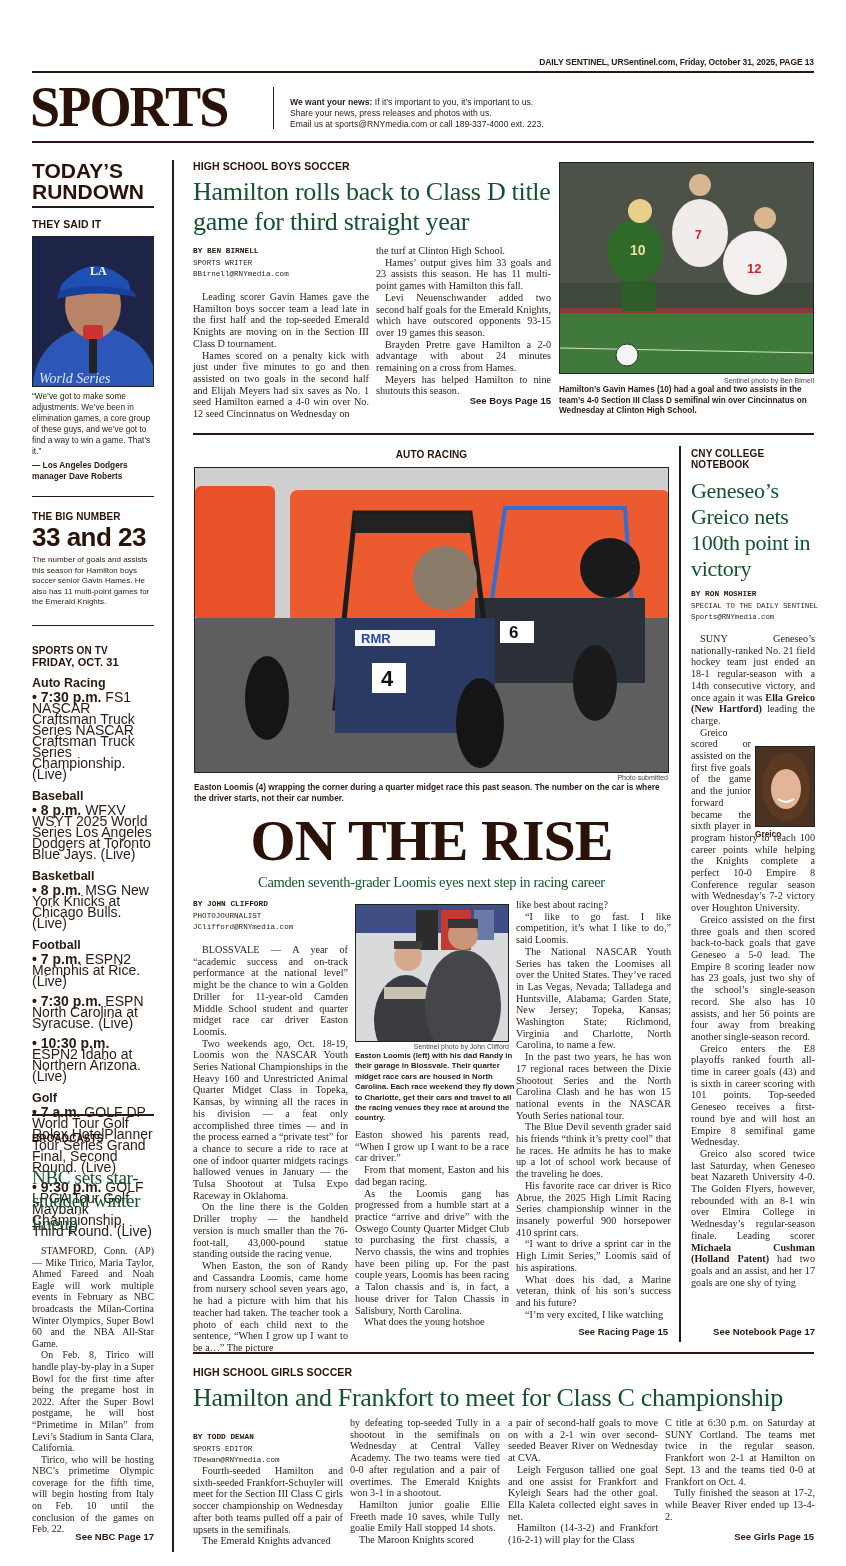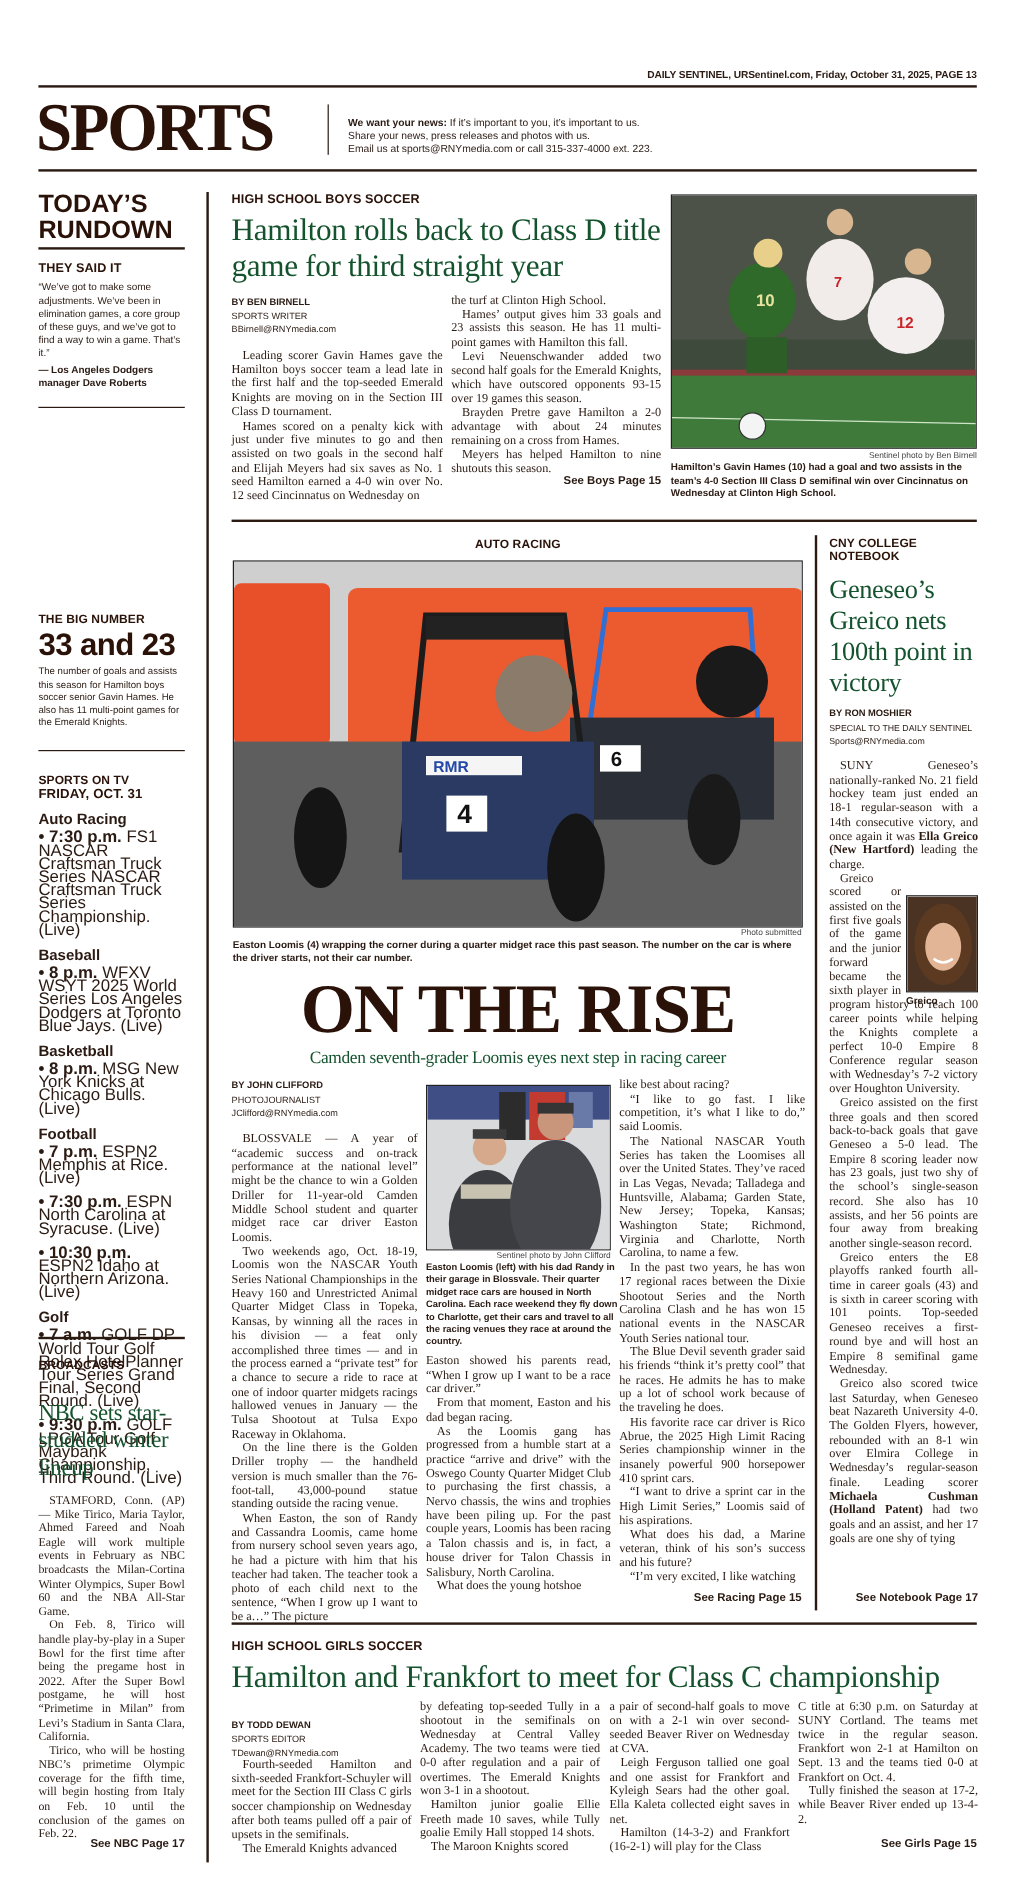--- a/index.html
+++ b/index.html
@@ -7,21 +7,21 @@
 .abs{position:absolute}
 .sans{font-family:"Liberation Sans",sans-serif}
 .folio{right:32px;top:57px;font-size:8.5px;font-weight:bold;letter-spacing:-0.1px}
 .hr{background:#2a1a12;height:1.5px}
 .vr{background:#2a1a12;width:1.5px}
 .masthead{left:30px;top:77px;font-size:57px;font-weight:bold;font-family:"Liberation Serif",serif;letter-spacing:-2px;transform:scaleX(0.95);transform-origin:left;color:#2a1208;line-height:60px}
 .mast-div{left:273px;top:87px;width:1px;height:42px;background:#2a1a12}
 .tagline{left:290px;top:97px;font-size:8.6px;line-height:11px;width:400px}
 .kicker{font-family:"Liberation Sans",sans-serif;font-weight:bold;font-size:10.5px;letter-spacing:0.1px;color:#2a1208}
 .hed{font-family:"Liberation Serif",serif;color:#14532d;letter-spacing:-0.3px}
-.byline{font-family:Liberation Sans, sans-serif;font-size:7.6px;line-height:11.5px}
+.byline{font-family:Liberation Mono, monospace;font-size:7.6px;line-height:11.5px}
 .byline b{font-size:7.8px}
 .body{font-family:"Liberation Serif",serif;font-size:10.2px;line-height:11.7px;text-align:justify;hyphens:auto;color:#2a1a12}
 .body p{text-indent:9px}
 .cap{font-family:"Liberation Sans",sans-serif;font-size:8.4px;font-weight:bold;line-height:11px}
 .credit{font-family:"Liberation Sans",sans-serif;font-size:7px;text-align:right;color:#444}
 .jump{font-family:"Liberation Sans",sans-serif;font-size:9.5px;font-weight:bold;text-align:right}
 .side{left:32px;width:122px}
 .side .sm{font-family:"Liberation Sans",sans-serif;font-size:8.3px;line-height:11px}
 .tvsport{font-family:"Liberation Sans",sans-serif;font-weight:bold;font-size:12.5px;margin-top:8px;margin-bottom:2px}
 .tvitem{font-family:"Liberation Sans",sans-serif;font-size:14px;line-height:11px;margin-bottom:9px}
@@ -30,33 +30,46 @@
 </head>
 <body>
 
 <div class="abs folio sans">DAILY SENTINEL, URSentinel.com, Friday, October 31, 2025, PAGE 13</div>
 <div class="abs hr" style="left:32px;top:71px;width:782px"></div>
 <div class="abs masthead">SPORTS</div>
 <div class="abs mast-div"></div>
 <div class="abs tagline sans">
   <div><b>We want your news:</b><span> If it’s important to you, it’s important to us.</span></div>
   <div>Share your news, press releases and photos with us.</div>
-  <div>Email us at sports@RNYmedia.com or call 315-337-4000 ext. 223.</div>
+  <div>Email us at sports@RNYmedia.com or call 189-337-4000 ext. 223.</div>
 </div>
 <div class="abs hr" style="left:32px;top:141px;width:782px"></div>
 
 <div class="abs vr" style="left:172px;top:160px;height:1392px"></div>
 
 <div class="abs side" style="top:160px">
   <div class="sans" style="font-size:21px;font-weight:bold;line-height:21px;color:#2a1208">
     <div>TODAY’S</div>
     <div>RUNDOWN</div>
   </div>
   <div class="hr" style="margin-top:4px"></div>
   <div class="kicker" style="margin-top:10px;font-size:10.5px">THEY SAID IT</div>
+  <div class="photo" style="margin-top:6px;width:122px;height:151px;background:linear-gradient(180deg,#1c2240 0%,#2a3a7a 55%,#2e4fa8 100%);position:relative">
+    <svg width="122" height="151" viewBox="0 0 122 151">
+      <rect x="0" y="0" width="122" height="151" fill="#1d2447"></rect>
+      <ellipse cx="62" cy="150" rx="62" ry="60" fill="#2c57b8"></ellipse>
+      <ellipse cx="60" cy="68" rx="28" ry="34" fill="#b98468"></ellipse>
+      <path d="M28 48 Q60 12 95 44 L98 54 L26 56 Z" fill="#1f4fb2"></path>
+      <path d="M26 54 Q60 44 100 54 L104 60 Q60 52 24 62 Z" fill="#18409a"></path>
+      <text x="57" y="38" font-size="12" fill="#fff" font-family="Liberation Serif,serif" font-weight="bold">LA</text>
+      <rect x="56" y="96" width="8" height="40" fill="#222"></rect>
+      <rect x="50" y="88" width="20" height="14" rx="3" fill="#c33"></rect>
+      <text x="6" y="146" font-size="14" fill="#dfe6f5" font-style="italic" font-family="Liberation Serif,serif">World Series</text>
+    </svg>
+  </div>
   <div class="sm" style="margin-top:4px">“We’ve got to make some adjustments. We’ve been in elimination games, a core group of these guys, and we’ve got to find a way to win a game. That’s it.”</div>
   <div class="sm" style="font-weight:bold;margin-top:3px">— Los Angeles Dodgers manager Dave Roberts</div>
   <div class="hr" style="margin-top:14px"></div>
 </div>
 
 <div class="abs side" style="top:511px">
   <div class="kicker" style="font-size:10px">THE BIG NUMBER</div>
   <div class="sans" style="font-size:26px;font-weight:bold;line-height:30px;color:#2a1208;letter-spacing:-0.5px">33 and 23</div>
   <div class="sm" style="font-size:8px;line-height:10.5px;margin-top:3px">The number of goals and assists this season for Hamilton boys soccer senior Gavin Hames. He also has 11 multi-point games for the Emerald Knights.</div>
   <div class="hr" style="margin-top:17px"></div>

